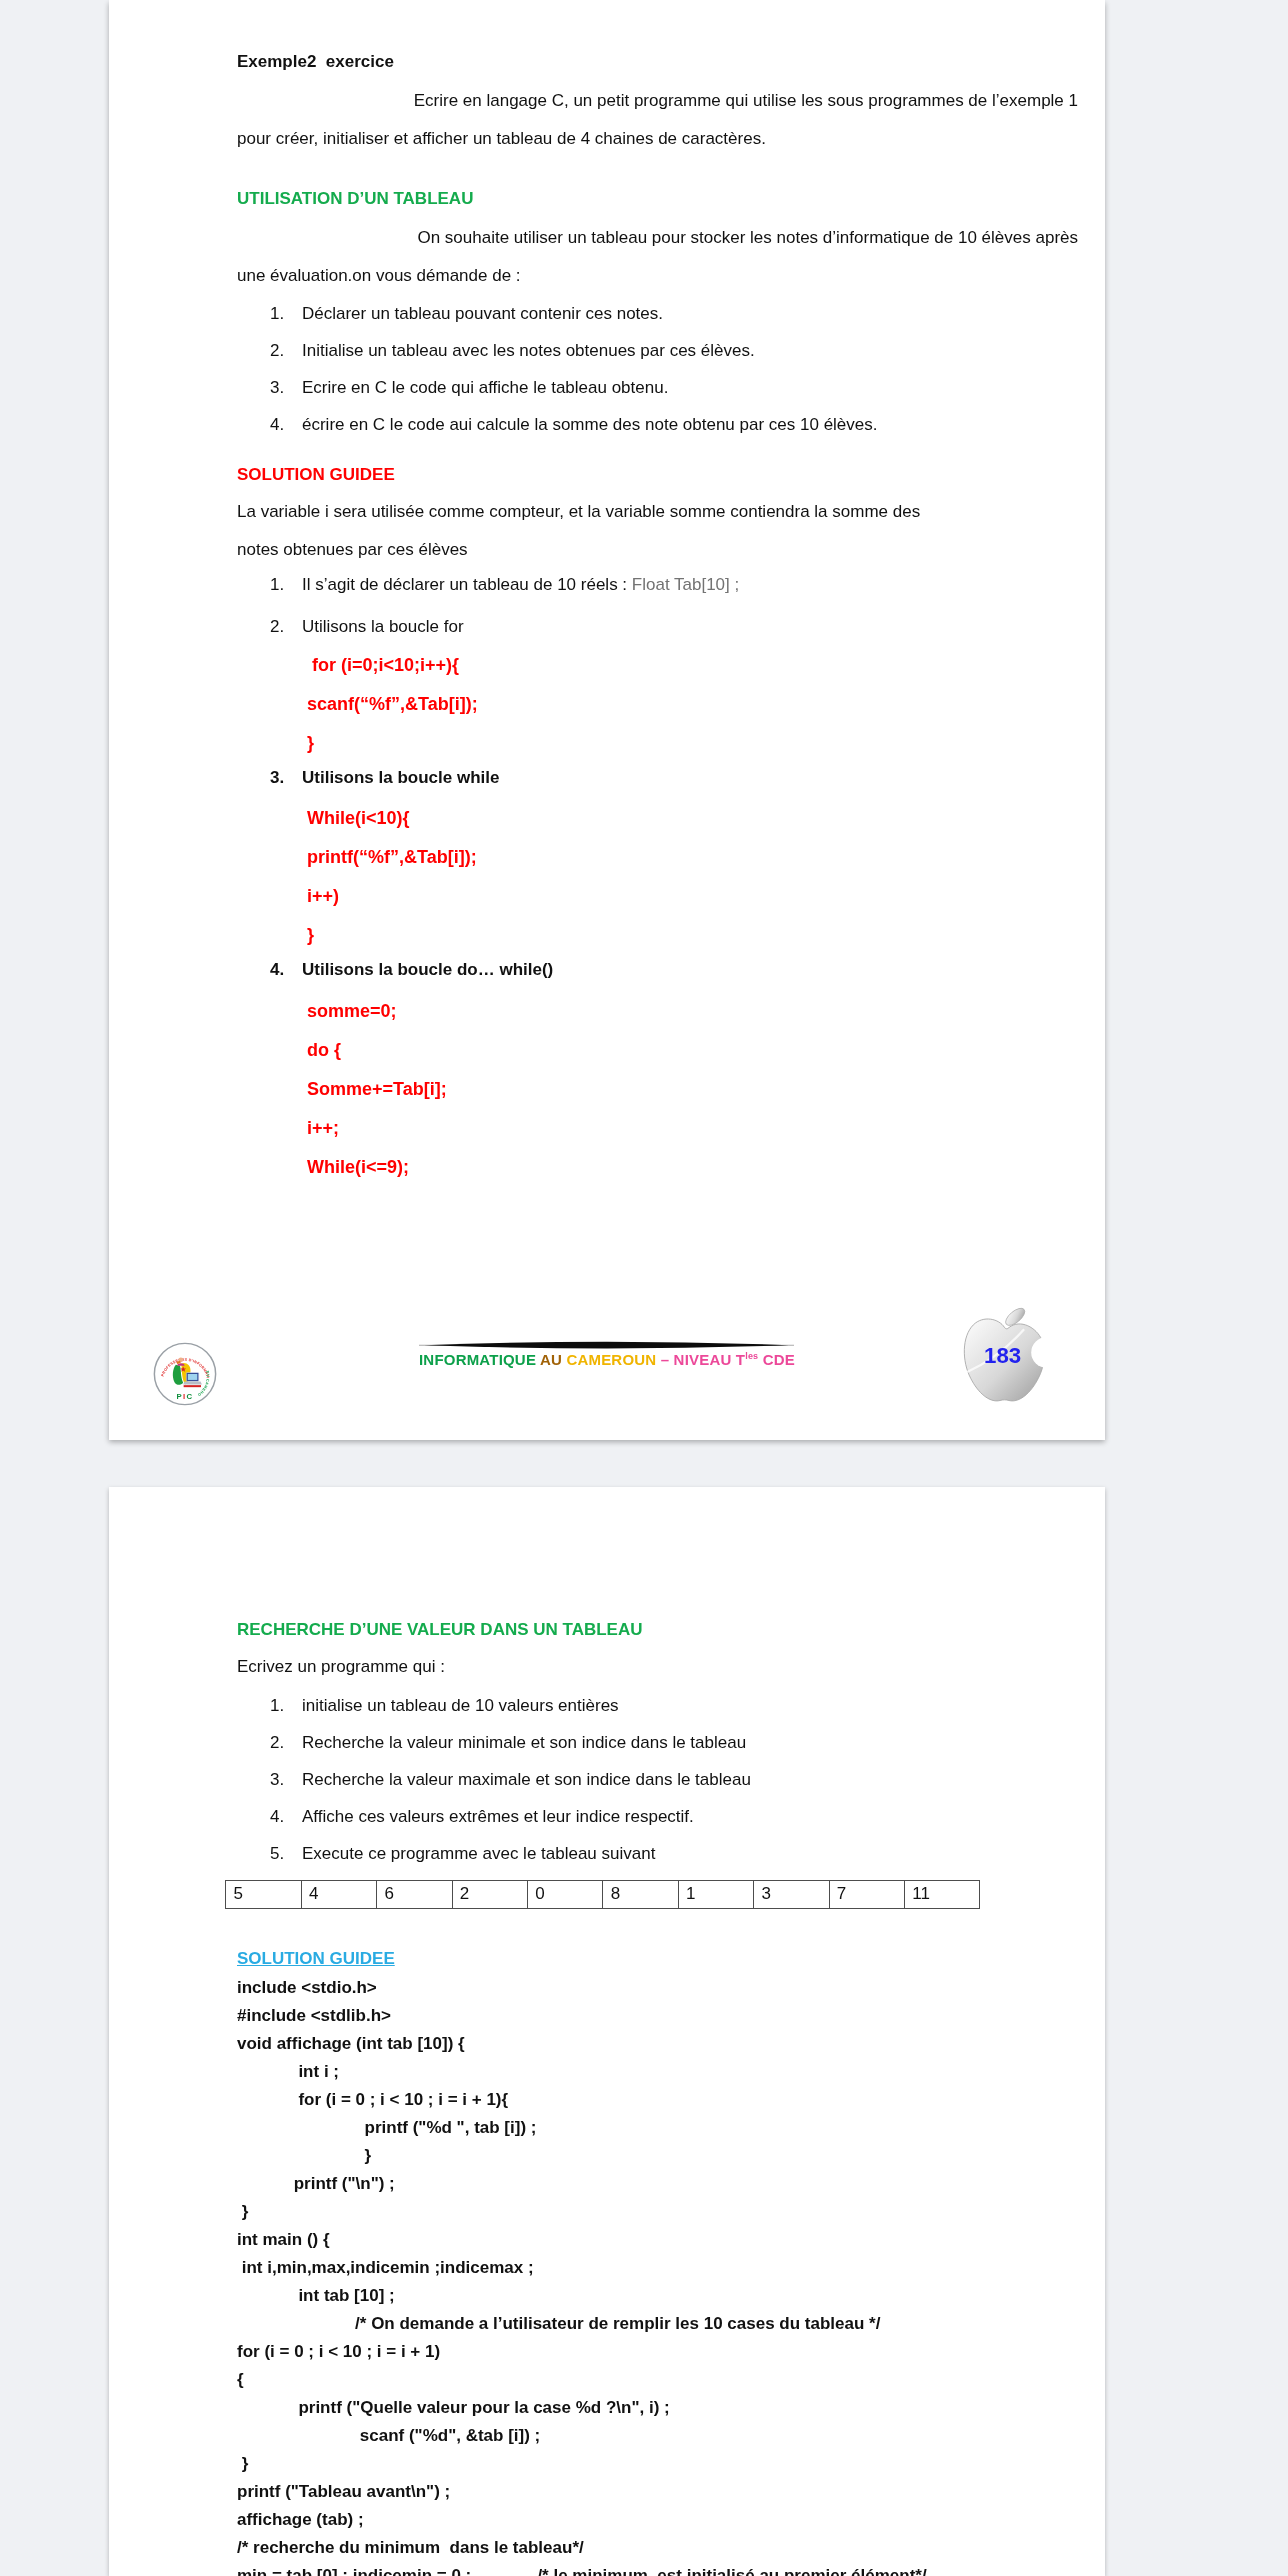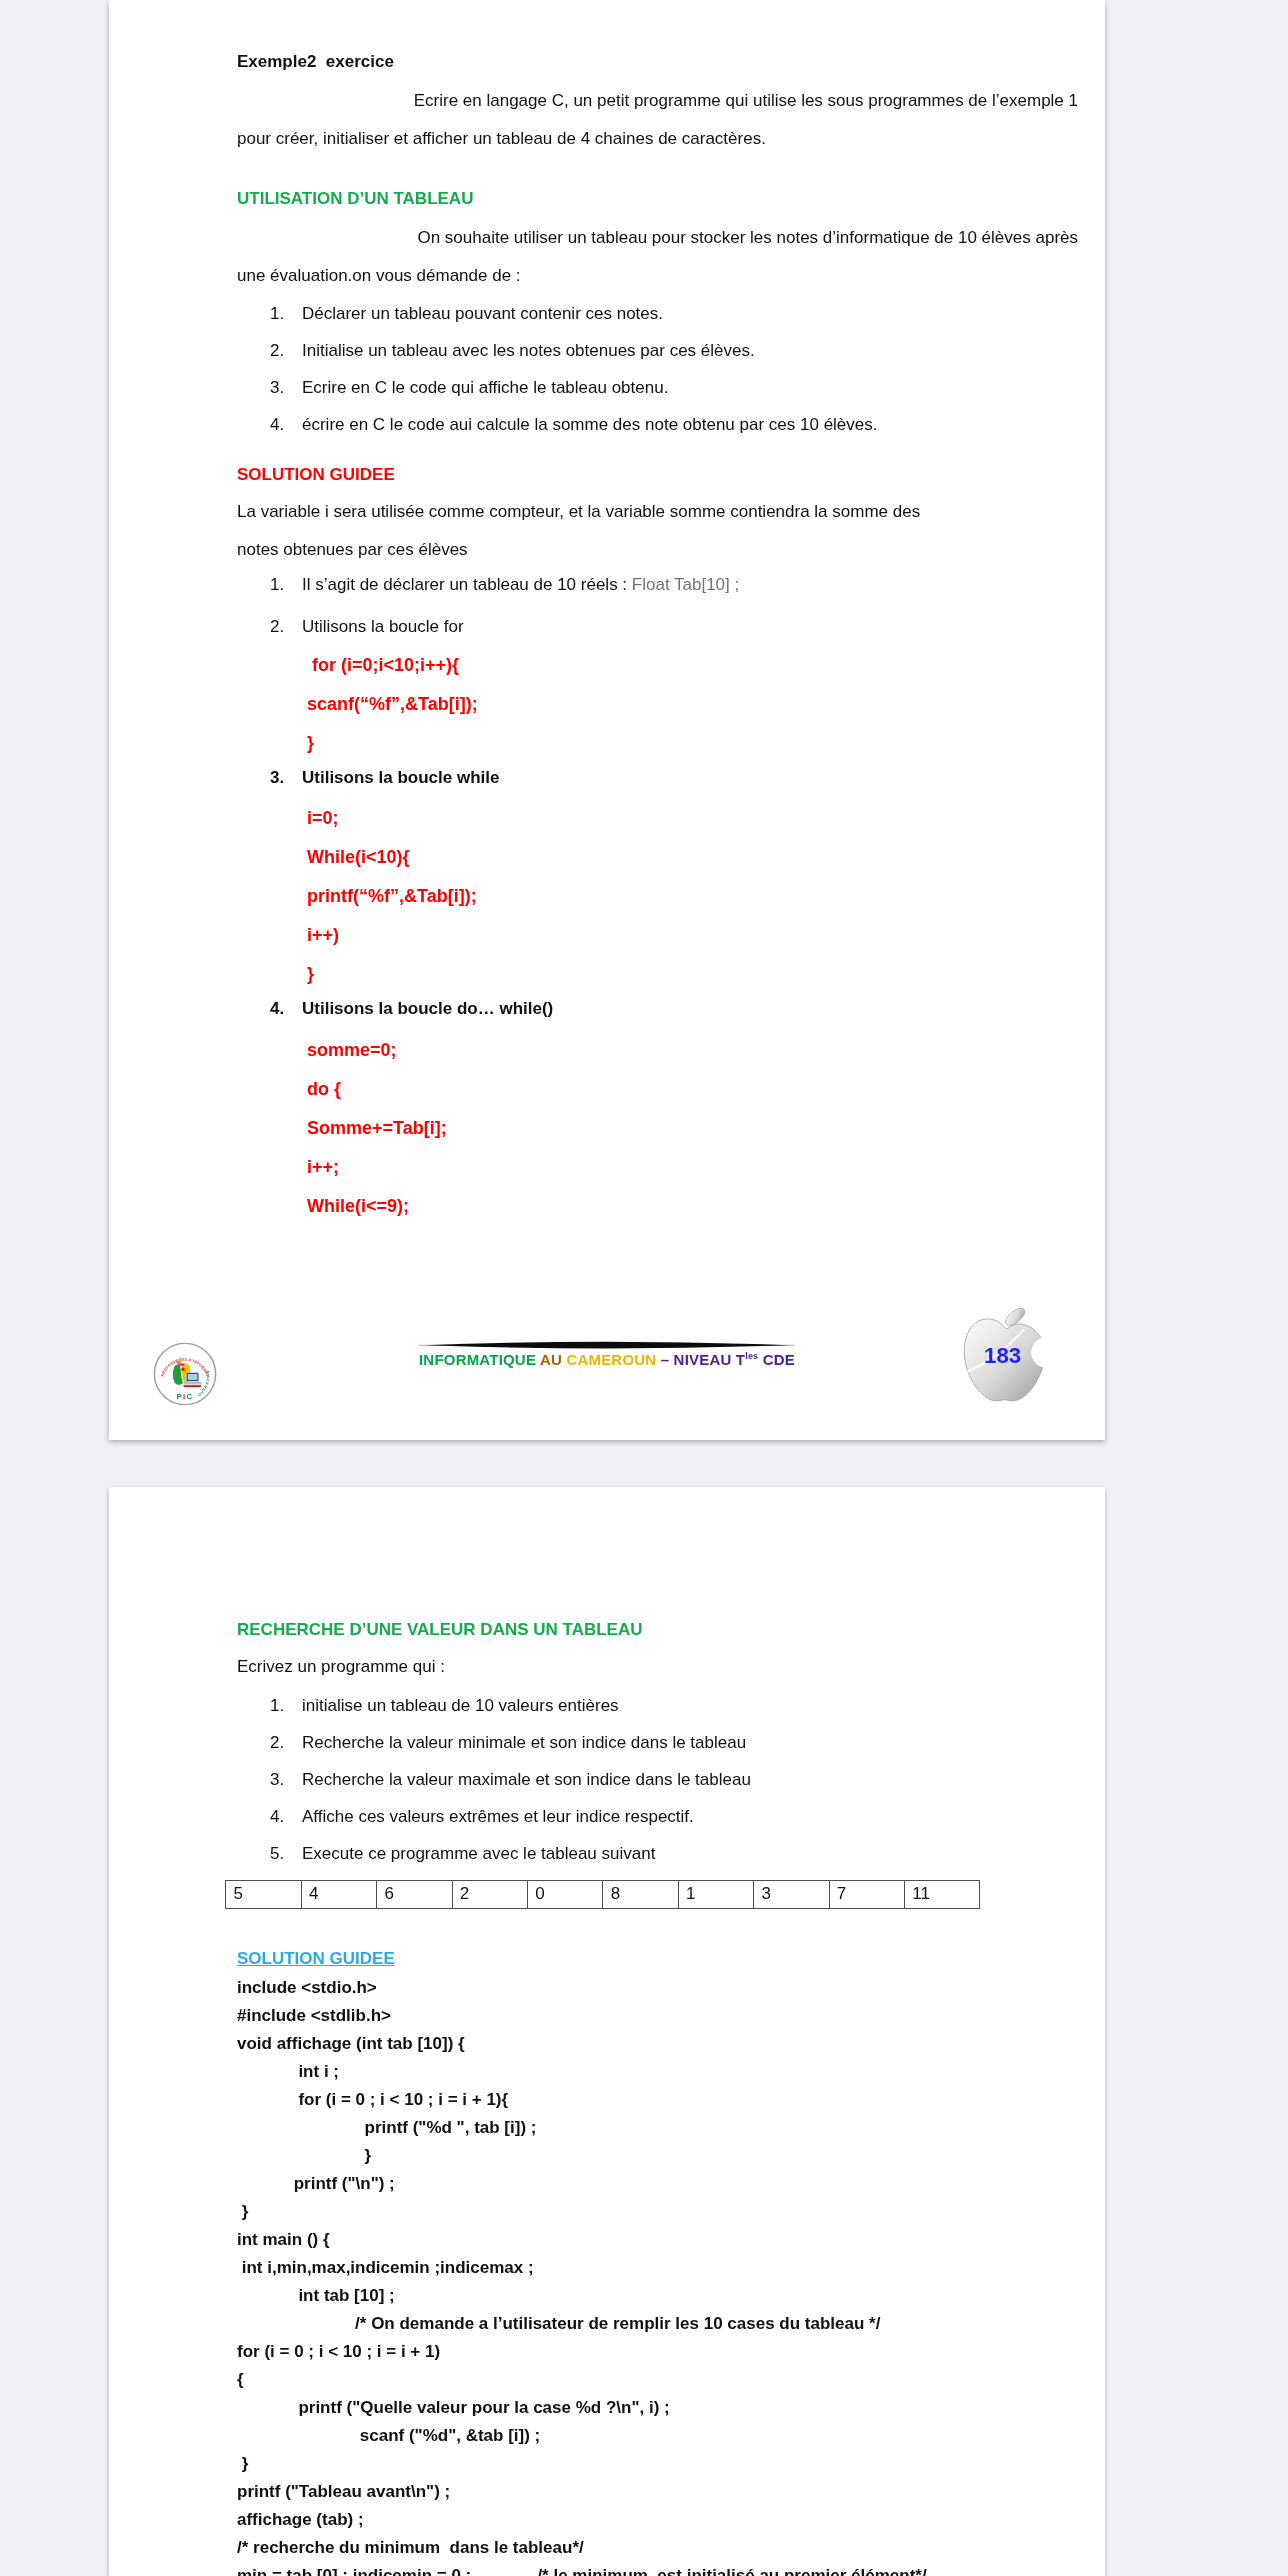--- a/index.html
+++ b/index.html
@@ -29,21 +29,21 @@
   .tbl .cell:last-child{border-right:none;}
   
   .code{font-weight:bold;font-size:17px;line-height:28px;white-space:pre;}
   
   .footer{position:absolute;top:1301px;left:0;width:100%;height:134px;}
   .pic-logo{position:absolute;left:44px;top:41px;width:64px;height:64px;}
   .swoosh{position:absolute;left:50%;margin-left:-190px;top:38px;}
   .brand{position:absolute;left:0;right:0;top:50px;text-align:center;
          font-weight:bold;font-size:15px;letter-spacing:0.2px;white-space:pre;}
   .brand sup{font-size:9px;}
-  .b-green{color:#0ca04a}.b-red{color:#a16207}.b-yel{color:#f0b400}.b-blk{color:#4c1d95}
+  .b-green{color:#0ca04a}.b-red{color:#a16207}.b-yel{color:#f0b400}.b-blk{color:#ec4899}
   .apple{position:absolute;right:56px;top:5.4px;width:89px;height:100px;}
 </style>
 </head>
 <body>
 
 <div class="page page1">
   <div class="content">
 
     <div class="h" style="margin-top:50px">Exemple2  exercice</div>
 
@@ -91,21 +91,20 @@
       <div class="rc">scanf(“%f”,&amp;Tab[i]);</div>
       <div class="rc">}</div>
     </div>
 
     <div class="li bold" style="margin-top:-4.5px">
       <span class="num">3.</span>
       <span class="txt">Utilisons la boucle while</span>
     </div>
 
     <div style="margin-top:2.7px">
-      <div class="rc">i=0;</div>
       <div class="rc">While(i&lt;10){</div>
       <div class="rc">printf(“%f”,&amp;Tab[i]);</div>
       <div class="rc">i++)</div>
       <div class="rc">}</div>
     </div>
 
     <div class="li bold" style="margin-top:-3.6px">
       <span class="num">4.</span>
       <span class="txt">Utilisons la boucle do… while()</span>
     </div>

